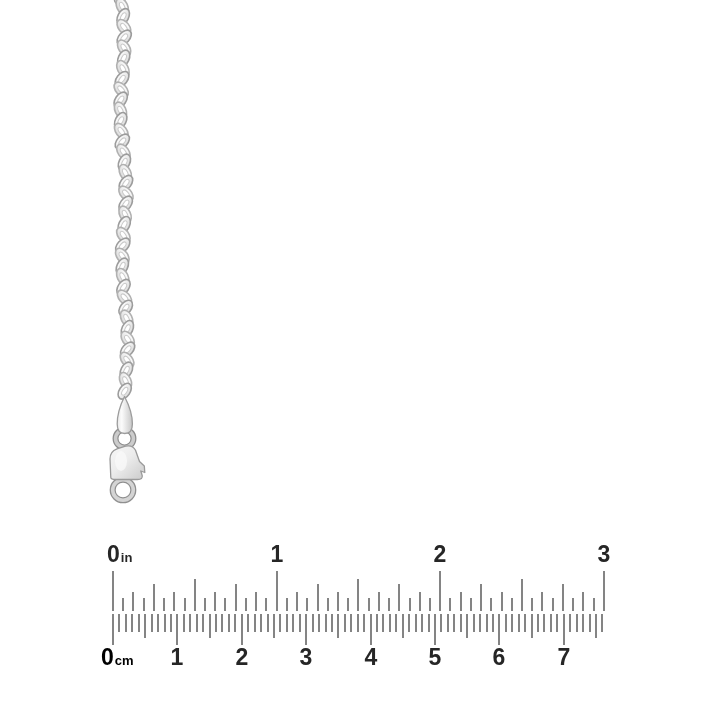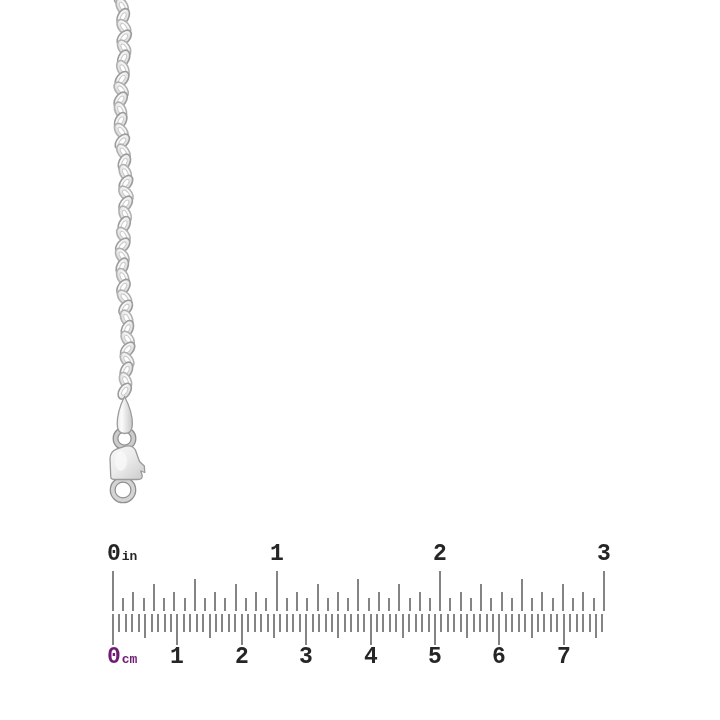--- a/index.html
+++ b/index.html
@@ -3,21 +3,21 @@
 <meta charset="utf-8">
 <style>
   html,body{margin:0;padding:0;}
   body{width:720px;height:720px;overflow:hidden;font-family:"Liberation Sans",sans-serif;}
   .stage{position:relative;width:720px;height:720px;background:#fff;}
   #scene{position:absolute;left:0;top:0;}
   .ruler-labels{position:absolute;left:0;top:0;width:720px;height:720px;pointer-events:none;}
   .num{
     position:absolute;
     transform:translateX(-50%);
-    font-family:Liberation Mono, monospace;
+    font-family:Liberation Sans, sans-serif;
     font-weight:bold;
     font-size:23px;
     line-height:18px;
     color:#262626;
     white-space:nowrap;
   }
   .num.zero{transform:none;}
   .suffix{font-size:13px;font-weight:bold;margin-left:1px;}
 </style>
 </head>
@@ -355,21 +355,21 @@
       </g>
   </svg>
 
   <div class="ruler-labels">
 
     <div class="num zero" style="left: 107px; top: 545px; color: rgb(38, 38, 38);"><span>0</span><span class="suffix">in</span></div>
     <div class="num" style="left: 277px; top: 545px; color: rgb(38, 38, 38);">1</div>
     <div class="num" style="left: 440px; top: 545px; color: rgb(38, 38, 38);">2</div>
     <div class="num" style="left: 604px; top: 545px; color: rgb(38, 38, 38);">3</div>
 
-    <div class="num zero" style="left: 107px; top: 648px; color: #701a75;"><span>0</span><span class="suffix">cm</span></div>
+    <div class="num zero" style="left: 101px; top: 648px; color: #000000;"><span>0</span><span class="suffix">cm</span></div>
     <div class="num" style="left: 177px; top: 648px; color: rgb(38, 38, 38);">1</div>
     <div class="num" style="left: 242px; top: 648px; color: rgb(38, 38, 38);">2</div>
     <div class="num" style="left: 306px; top: 648px; color: rgb(38, 38, 38);">3</div>
     <div class="num" style="left: 371px; top: 648px; color: rgb(38, 38, 38);">4</div>
     <div class="num" style="left: 435px; top: 648px; color: rgb(38, 38, 38);">5</div>
     <div class="num" style="left: 499px; top: 648px; color: rgb(38, 38, 38);">6</div>
     <div class="num" style="left: 564px; top: 648px; color: rgb(38, 38, 38);">7</div>
   </div>
 </div>
 

